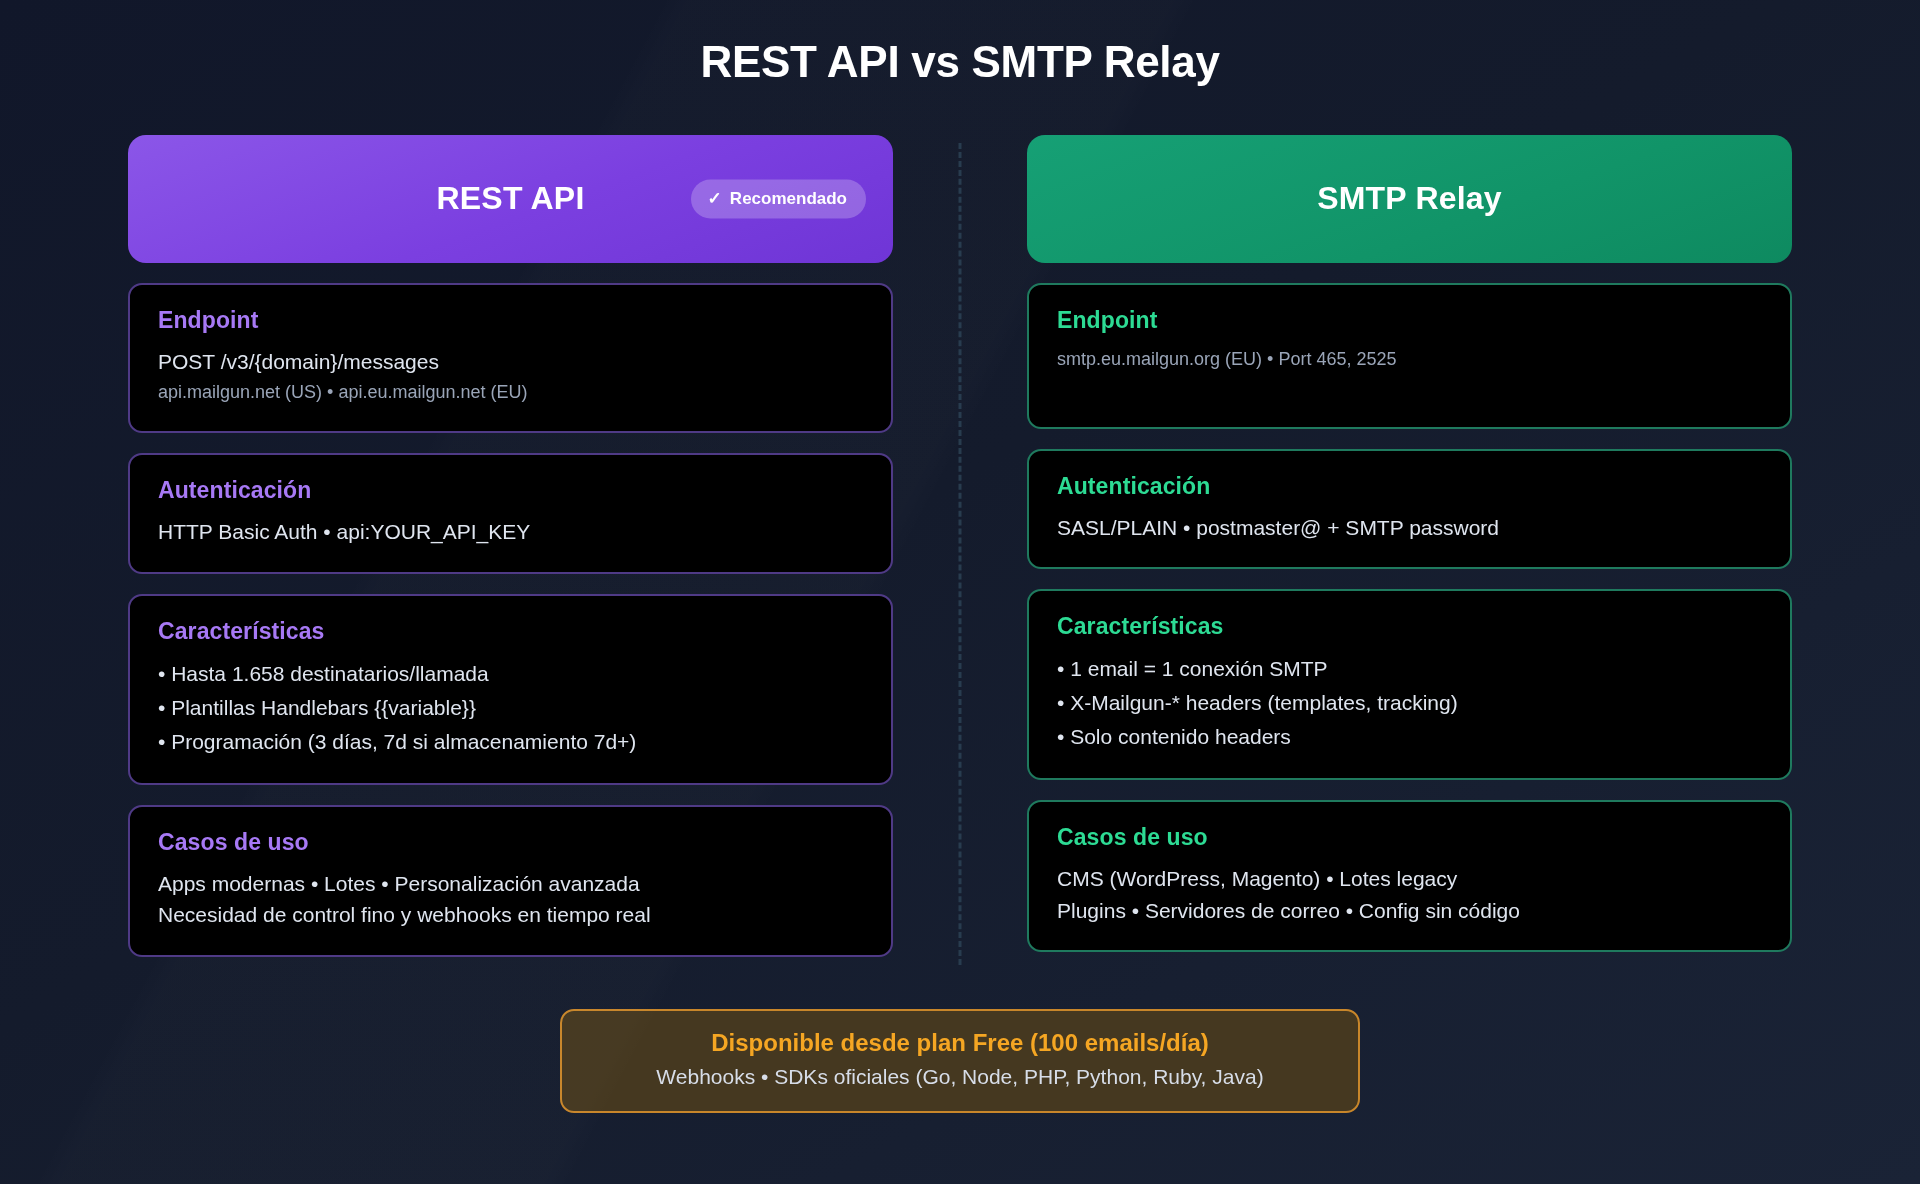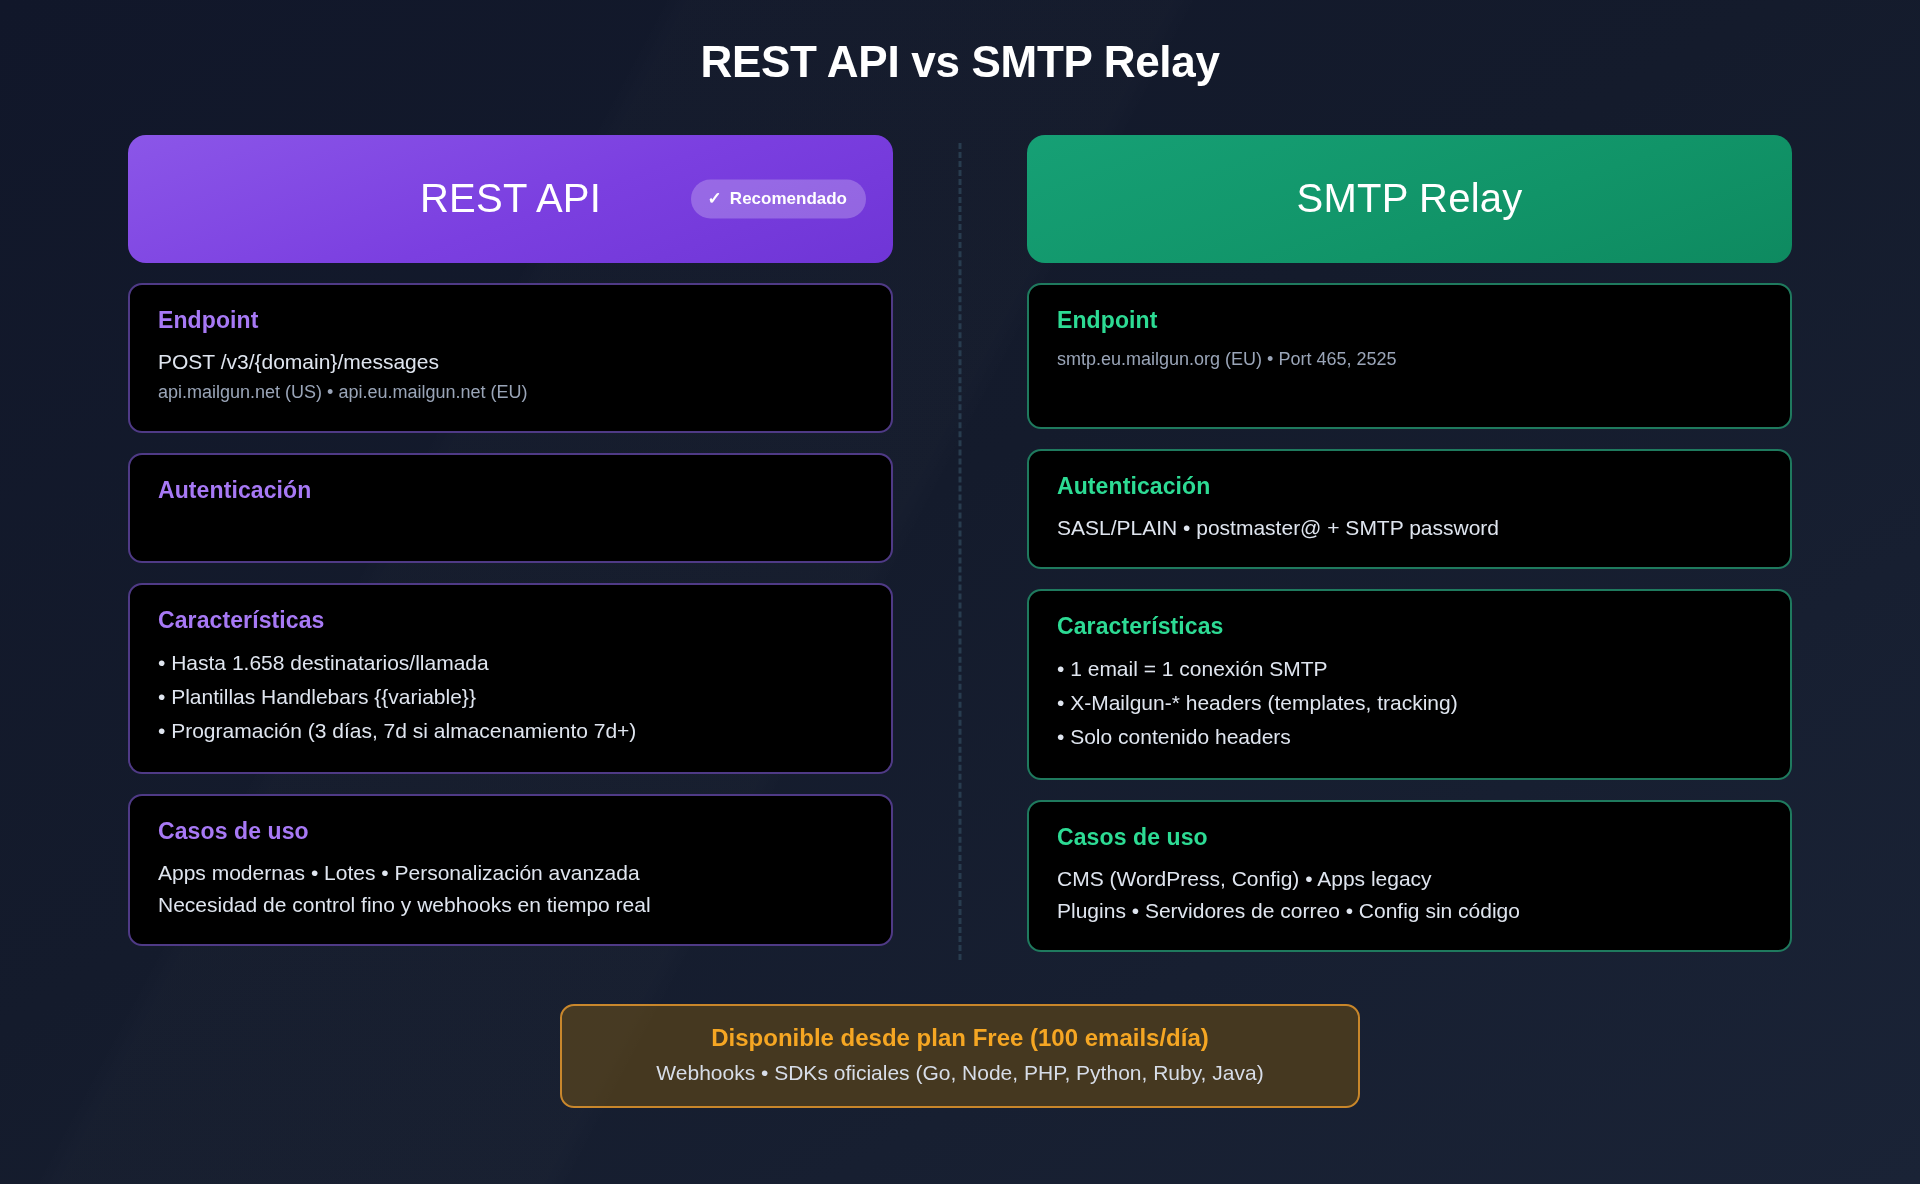--- a/index.html
+++ b/index.html
@@ -85,22 +85,22 @@
     align-items: center;
     justify-content: center;
   }
   .col-header.purple {
     background: linear-gradient(160deg, #8b56e8 0%, #7b3fe0 55%, #6f35d6 100%);
   }
   .col-header.green {
     background: linear-gradient(160deg, #16a075 0%, #119468 60%, #0e8a60 100%);
   }
   .col-header-title {
-    font-size: 40px;
-    font-weight: 400;
+    font-size: 32px;
+    font-weight: 700;
     color: #ffffff;
     letter-spacing: 0.2px;
   }
   .badge {
     position: absolute;
     right: 27px;
     top: 50%;
     transform: translateY(-50%);
     background: rgba(255,255,255,0.23);
     border-radius: 999px;
@@ -211,20 +211,21 @@
       </div>
 
       <div class="card purple h-endpoint">
         <div class="card-title">Endpoint</div>
         <div class="line-primary">POST /v3/{domain}/messages</div>
         <div class="line-secondary">api.mailgun.net (US) • api.eu.mailgun.net (EU)</div>
       </div>
 
       <div class="card purple h-auth">
         <div class="card-title">Autenticación</div>
+        <div class="line-primary">HTTP Basic Auth • api:YOUR_API_KEY</div>
       </div>
 
       <div class="card purple h-features">
         <div class="card-title">Características</div>
         <ul class="bullets">
           <li>Hasta 1.658 destinatarios/llamada</li>
           <li>Plantillas Handlebars {{variable}}</li>
           <li>Programación (3 días, 7d si almacenamiento 7d+)</li>
         </ul>
       </div>
@@ -257,21 +258,21 @@
         <div class="card-title">Características</div>
         <ul class="bullets">
           <li>1 email = 1 conexión SMTP</li>
           <li>X-Mailgun-* headers (templates, tracking)</li>
           <li>Solo contenido headers</li>
         </ul>
       </div>
 
       <div class="card green h-usecase">
         <div class="card-title">Casos de uso</div>
-        <div class="line-primary">CMS (WordPress, Config) • Apps legacy</div>
+        <div class="line-primary">CMS (WordPress, Magento) • Lotes legacy</div>
         <div class="line-primary">Plugins • Servidores de correo • Config sin código</div>
       </div>
 
     </div>
   </div>
 
   <div class="footer-wrap">
     <div class="footer-box">
       <div class="footer-title">Disponible desde plan Free (100 emails/día)</div>
       <div class="footer-sub">Webhooks • SDKs oficiales (Go, Node, PHP, Python, Ruby, Java)</div>

